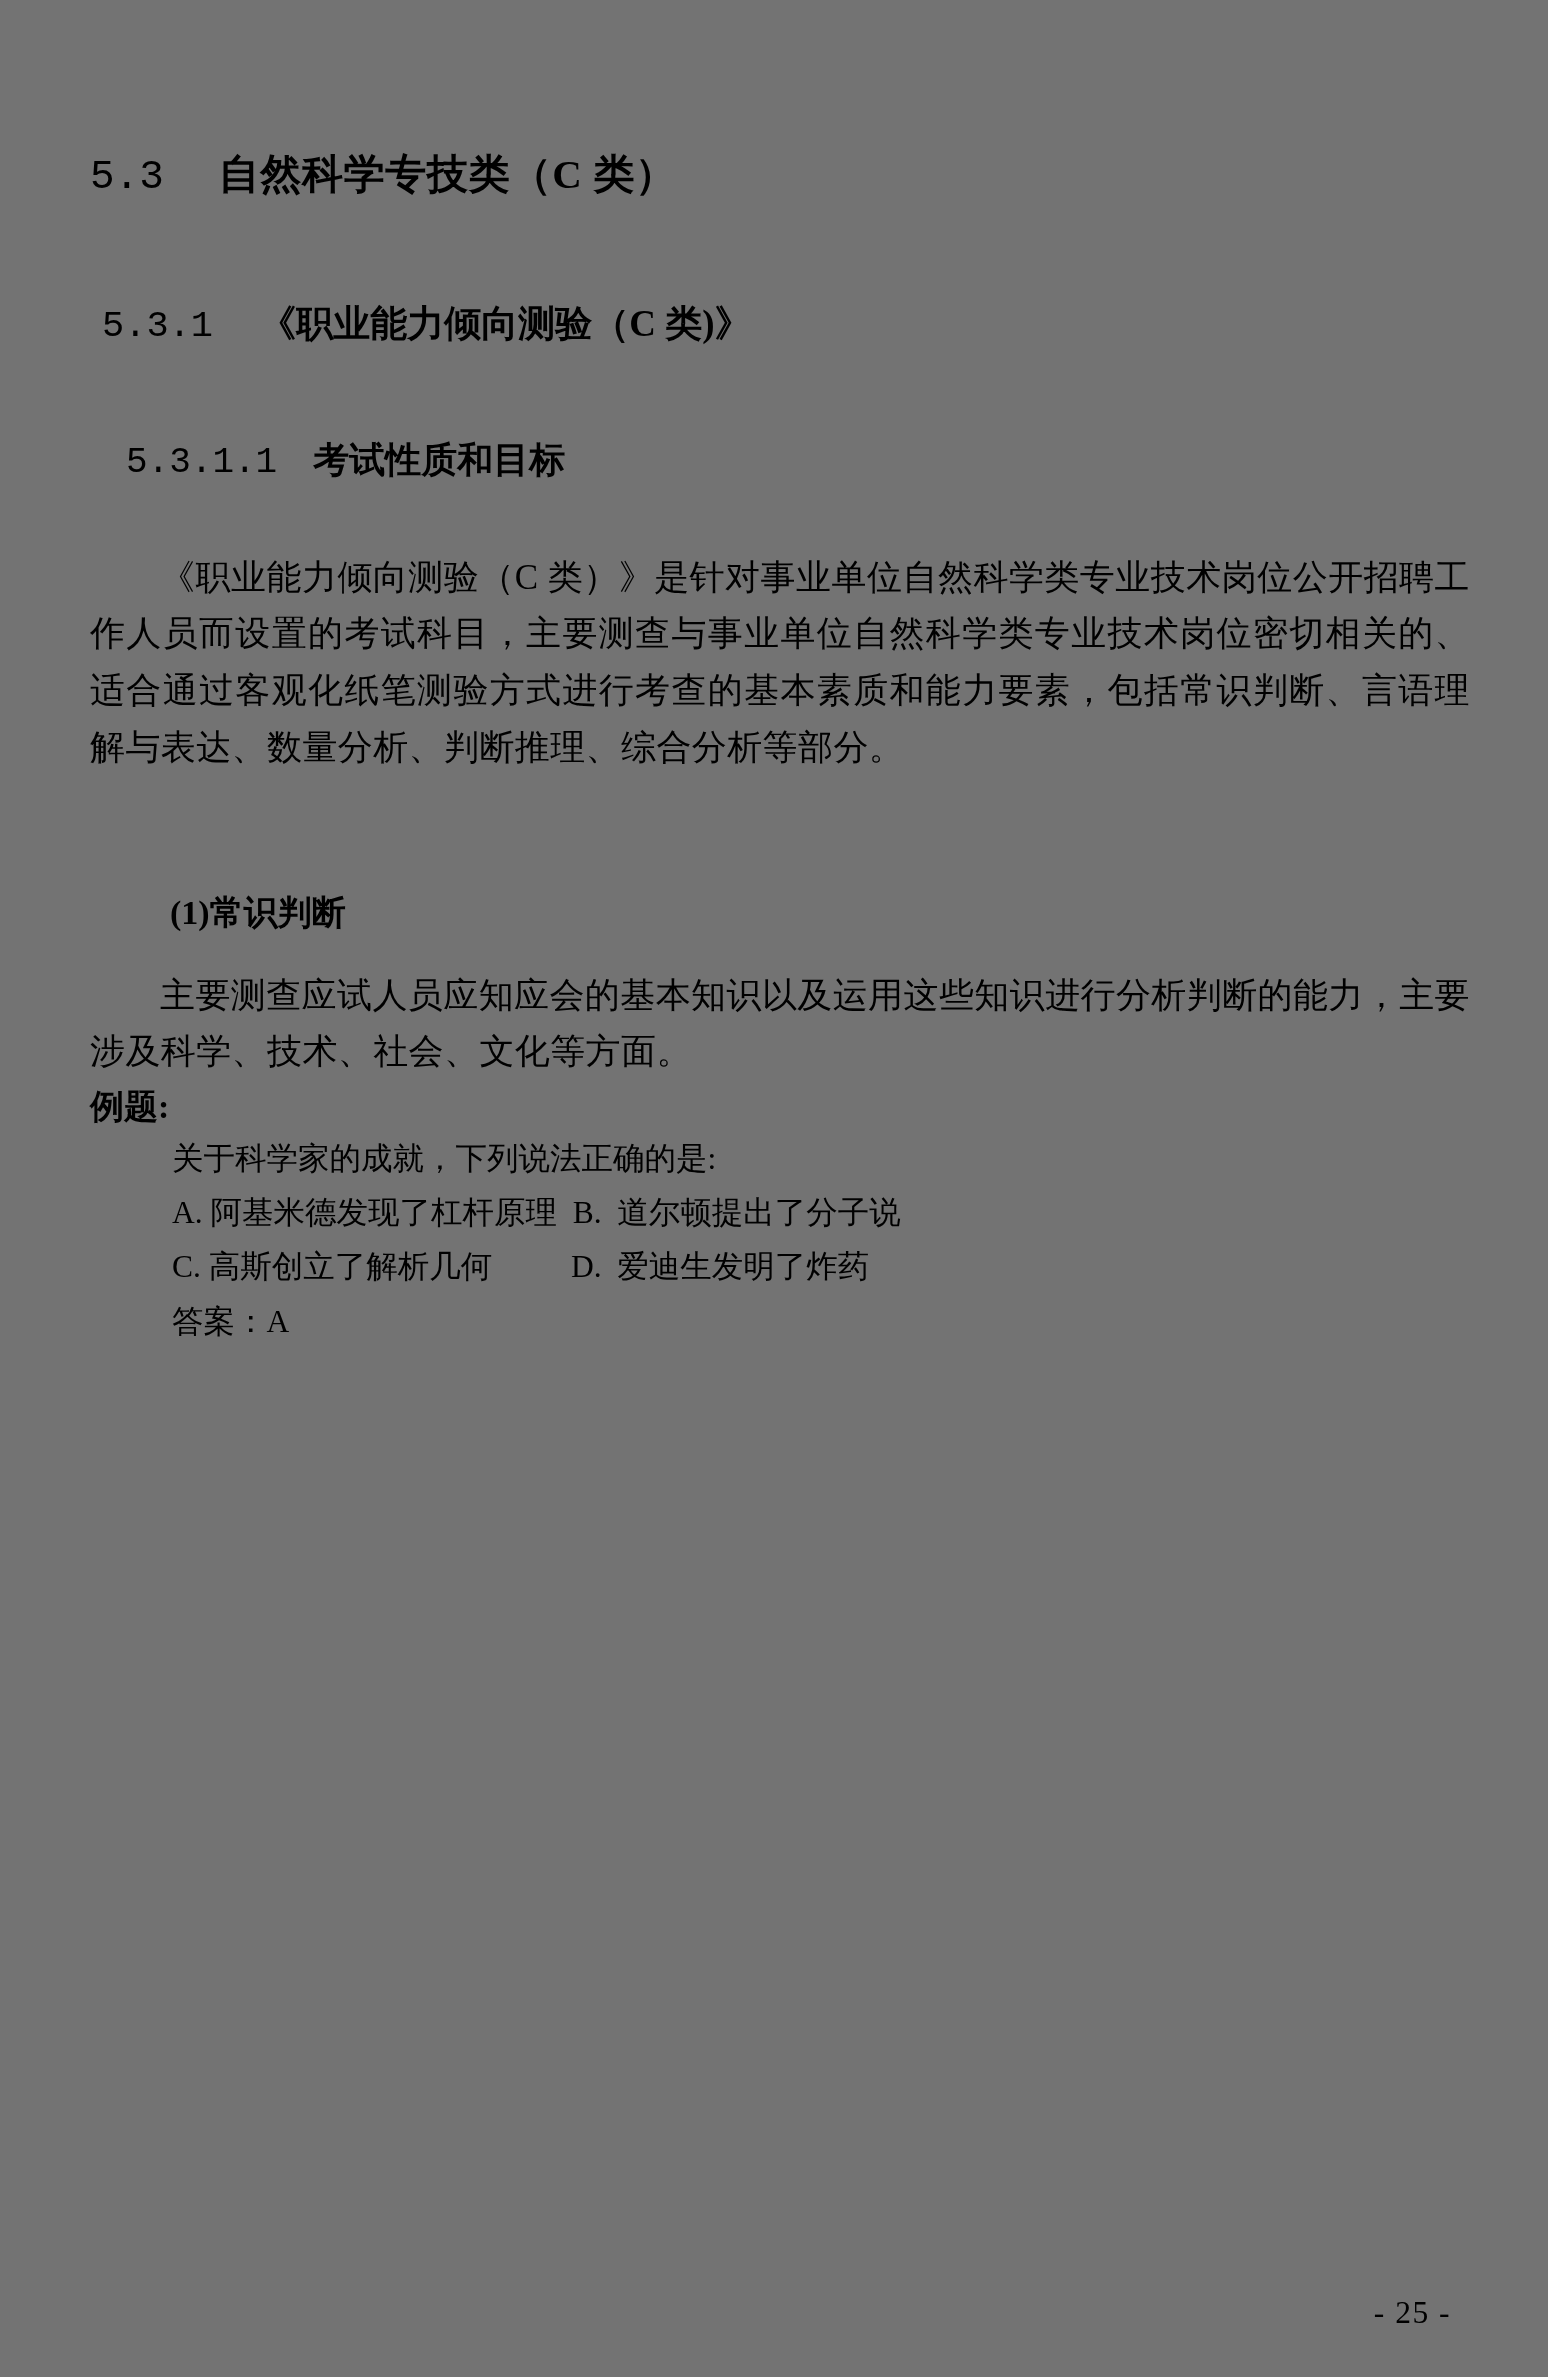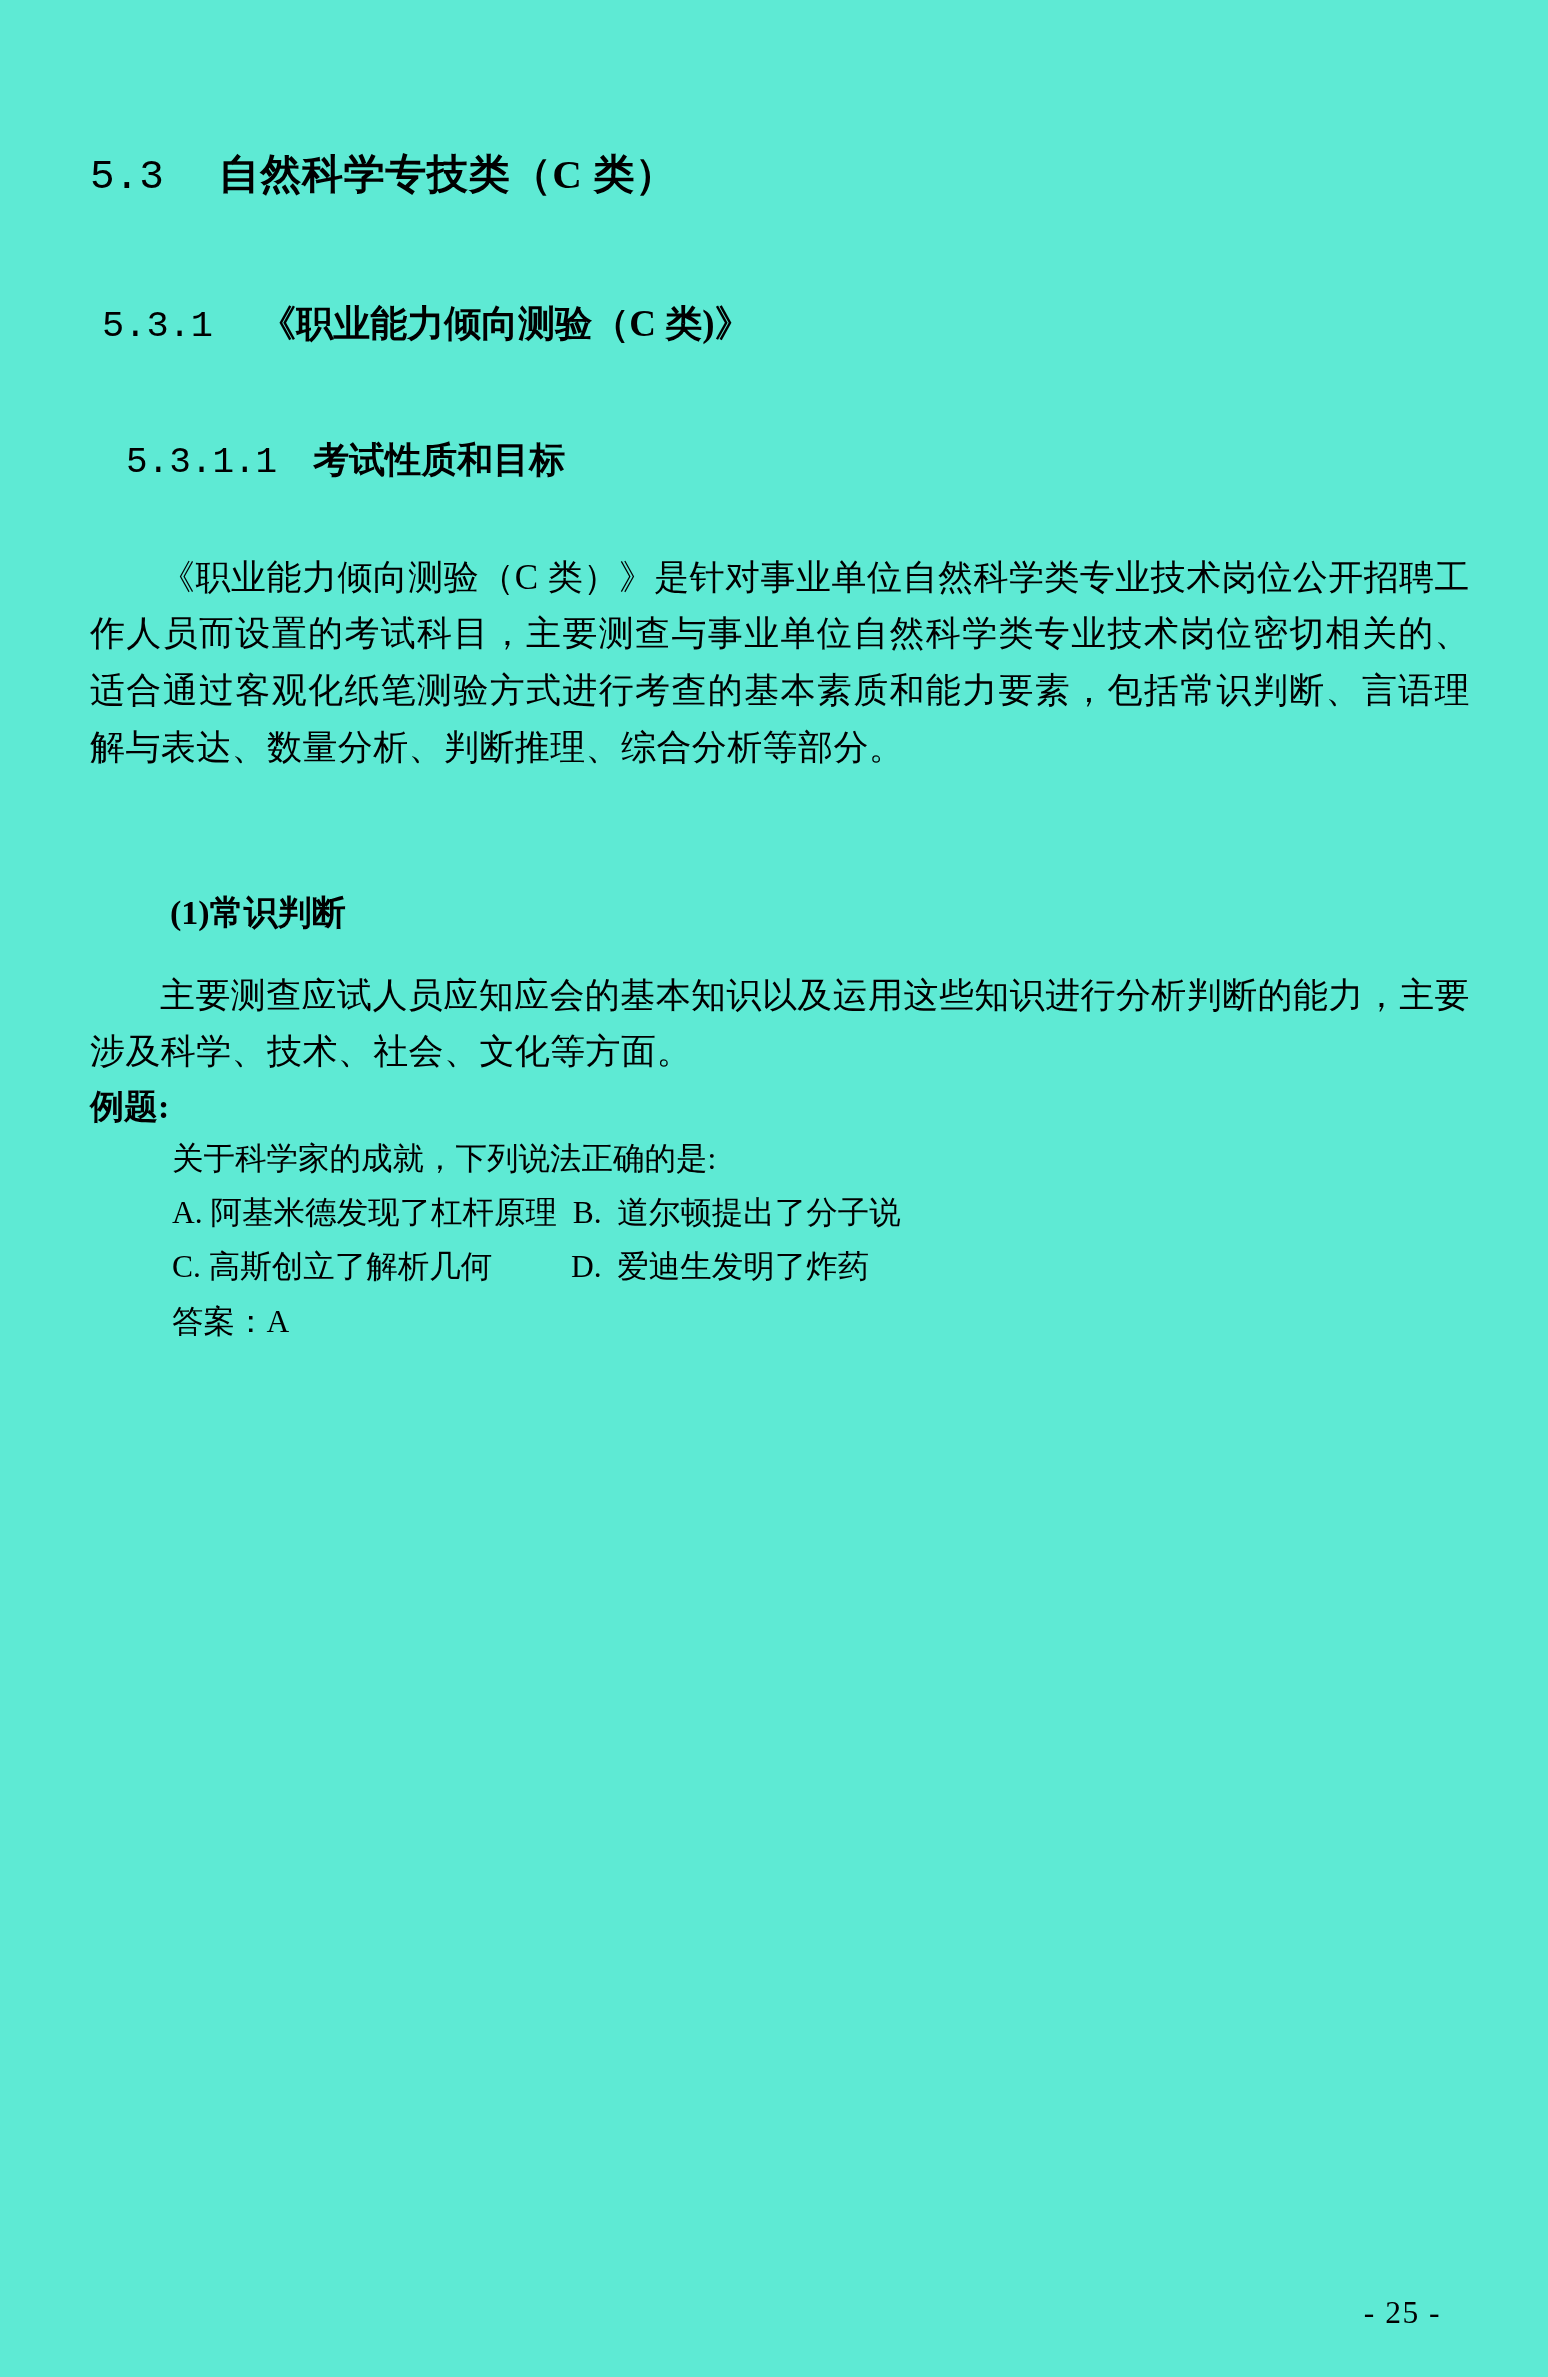--- a/index.html
+++ b/index.html
@@ -9,21 +9,21 @@
   }
   body {
     font-family: "Liberation Serif", "DejaVu Serif", serif;
     color: #000000;
   }
   .page {
     width: 1548px;
     height: 2377px;
     box-sizing: border-box;
     position: relative;
-    background: #5eead4;
+    background: #737373;
     padding: 150px 90px 0 90px;
   }
   .doc-body {
     width: 1380px;
   }
 
   
   .h-l1 {
     font-size: 41px;
     font-weight: 700;
@@ -92,21 +92,21 @@
     font-size: 31.5px;
     line-height: 1.72;
   }
   .example-line {
     margin: 0;
     white-space: pre-wrap;
   }
   .page-number {
     position: absolute;
     bottom: 46px;
-    right: 107px;
+    right: 97px;
     font-size: 31.5px;
     font-family: "Liberation Serif", serif;
     letter-spacing: 1.5px;
   }
 </style>
 </head>
 <body>
 
 <div class="page">
   <div class="doc-body">

